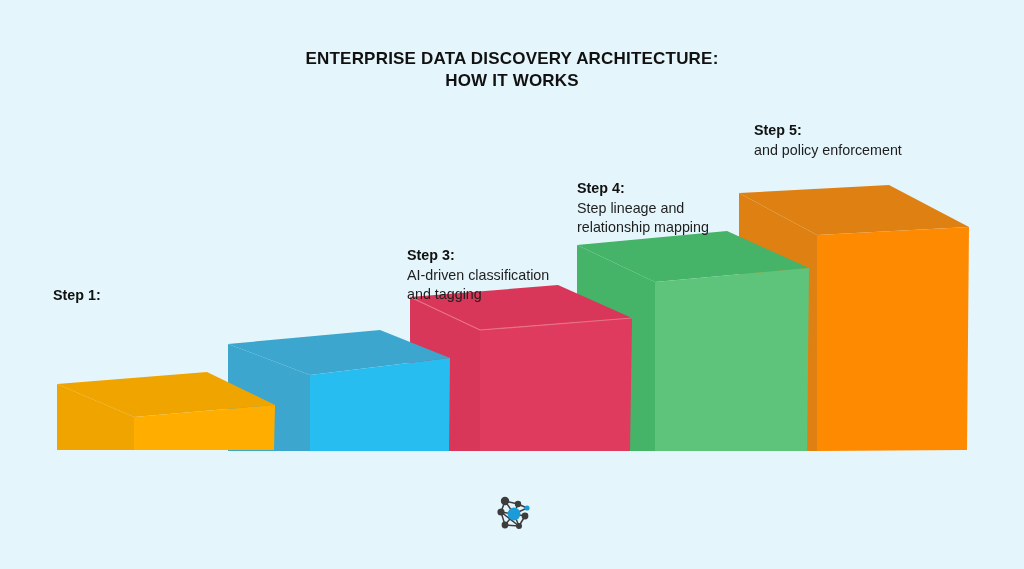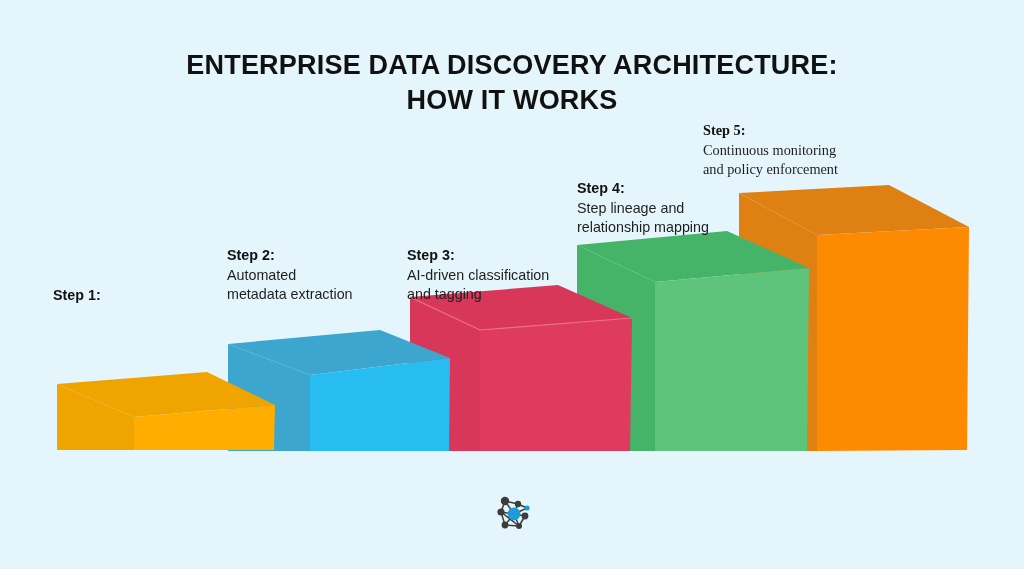--- a/index.html
+++ b/index.html
@@ -20,21 +20,21 @@
     background: #e4f6fc;
   }
 
   
   .title {
     position: absolute;
     top: 48px;
     left: 0;
     width: 1024px;
     text-align: center;
-    font-size: 27px;
+    font-size: 17px;
     font-weight: bold;
     color: #111111;
     letter-spacing: 0.2px;
     line-height: 1.28;
   }
   .title-line {
     display: block;
     white-space: nowrap;
   }
 
@@ -141,48 +141,40 @@
         <polygon points="77,45 218,33 217,78 77,78" fill="#ffae00"></polygon>
       </svg>
     </div>
 
   </div>
 
   <div class="step-label" style="left:53px; top:286px;">
     <span class="step-head">Step 1:</span>
   </div>
 
-  <div class="step-label" style="left:227px; top:246px;">
-    <span class="step-head">Step 2:</span>
-    <span class="step-body">
-      <span class="ln">Automated</span>
-      <span class="ln">metadata extraction</span>
-    </span>
-  </div>
 
   <div class="step-label" style="left:407px; top:217px;margin-top:29px;">
     <span class="step-head">Step 3:</span>
     <span class="step-body">
       <span class="ln">AI-driven classification</span>
       <span class="ln">and tagging</span>
     </span>
   </div>
 
   <div class="step-label" style="left:577px; top:159px;margin-top:20px;">
     <span class="step-head">Step 4:</span>
     <span class="step-body">
       <span class="ln">Step lineage and</span>
       <span class="ln">relationship mapping</span>
     </span>
   </div>
 
-  <div class="step-label" style="left:703px; top:121px;font-family:Liberation Serif, serif;">
+  <div class="step-label" style="left:754px; top:121px;">
     <span class="step-head">Step 5:</span>
     <span class="step-body">
-      <span class="ln">Continuous monitoring</span>
       <span class="ln">and policy enforcement</span>
     </span>
   </div>
 
   <div class="logo">
     <svg width="44" height="44" viewBox="0 0 44 44">
       <g stroke="#3c3c3c" stroke-width="1.5" fill="none">
         <path d="M13 9 L26 12"></path>
         <path d="M13 9 L9 20"></path>
         <path d="M13 9 L22 22"></path>

